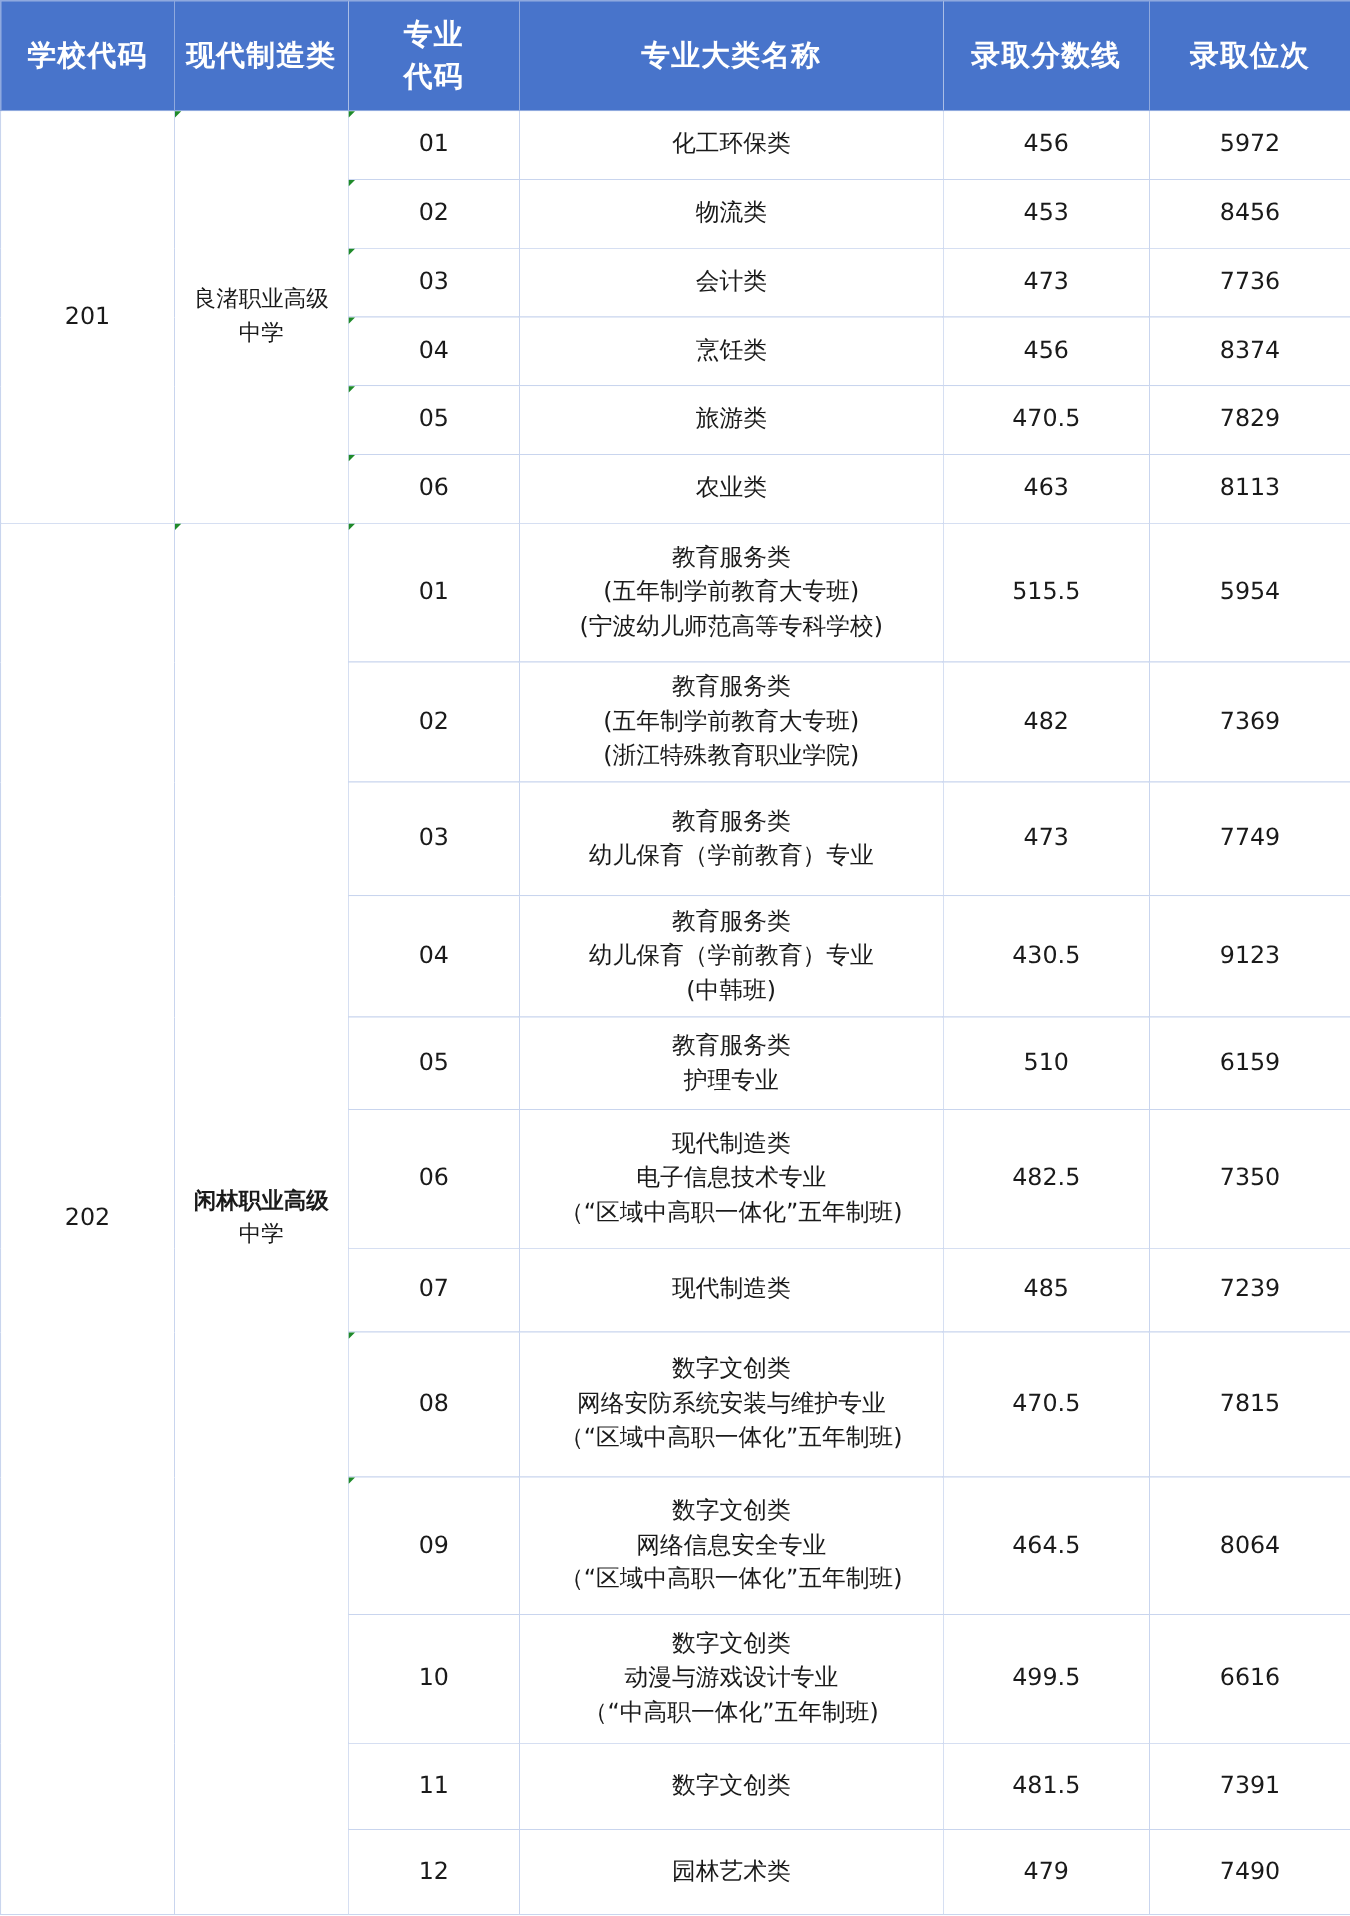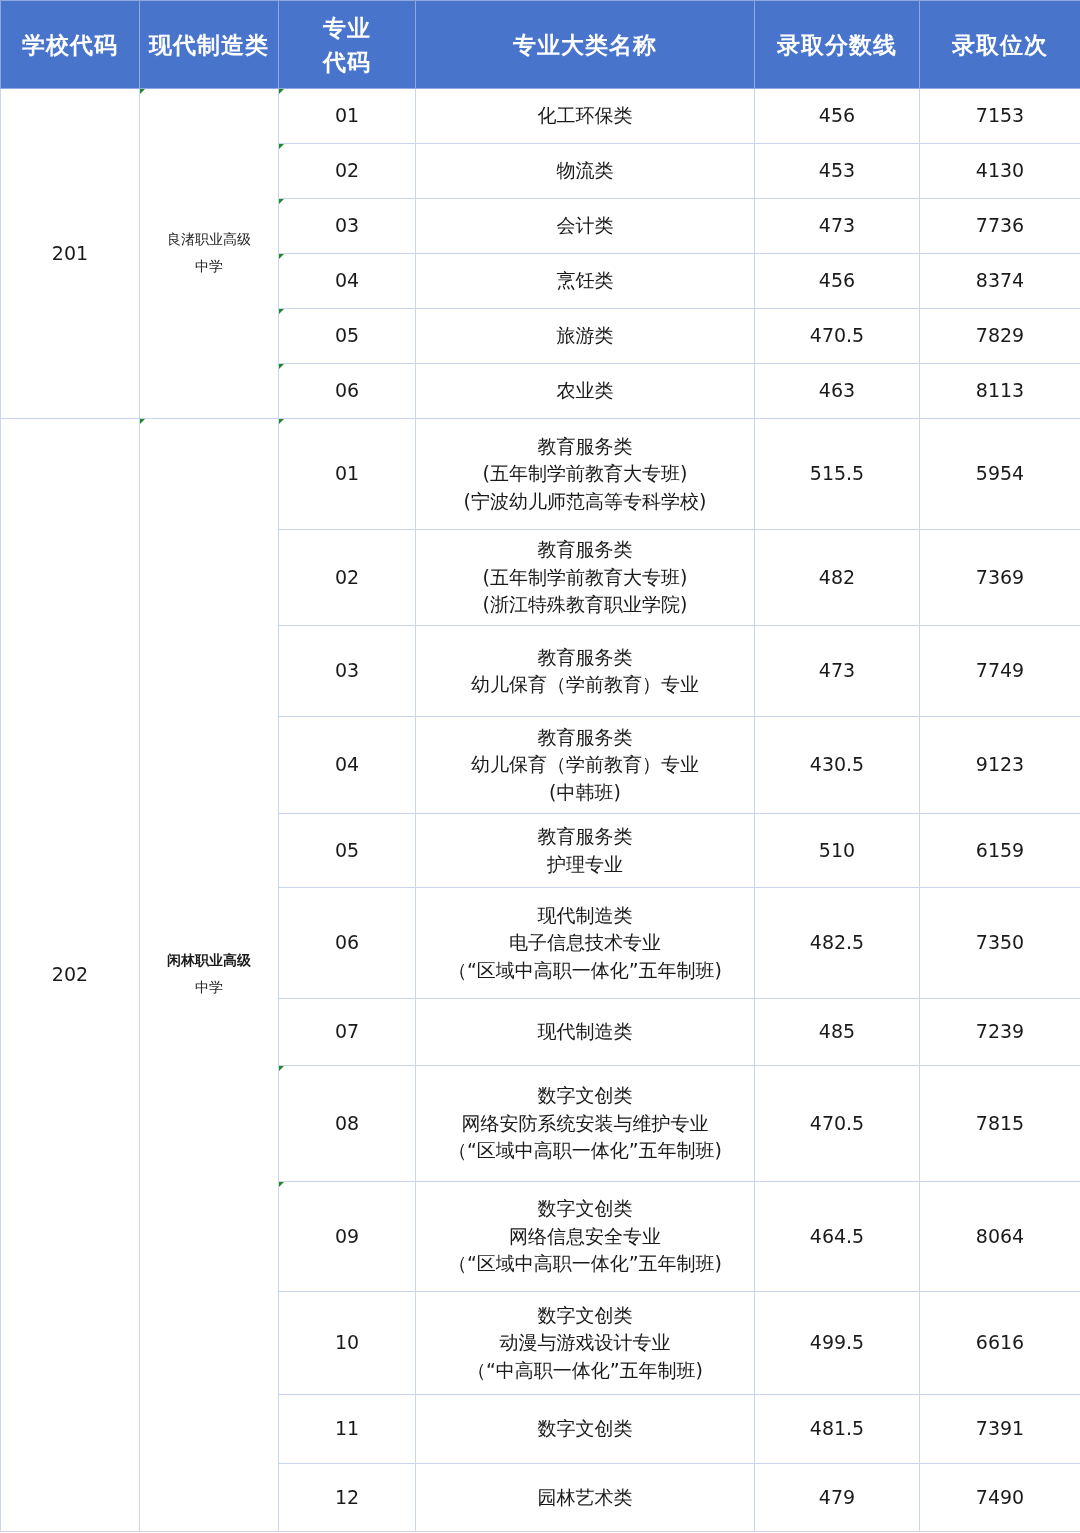--- a/index.html
+++ b/index.html
@@ -31,21 +31,21 @@
     height: 87px;
     border-color: #8fa9de;
     letter-spacing: 1px;
   }
   tbody td {
     color: #1a1a1a;
     font-size: 19px;
     line-height: 27.5px;
     background: #ffffff;
   }
-  td.school-name { font-size: 14px; line-height: 27px; }
+  td.school-name { font-size: 18px; line-height: 27px; }
   td.major-name .line { display: block; white-space: nowrap; text-align: center; }
   .flag::before {
     content: "";
     position: absolute;
     left: 0; top: 0;
     width: 0; height: 0;
     border-top: 5px solid #1f8a2a;
     border-right: 5px solid transparent;
   }
   .hdr-line { display: block; }
@@ -80,29 +80,29 @@
         <td rowspan="6">201</td>
         <td rowspan="6" class="school-name flag" style="padding-bottom: 2px;">
           <span style="display: block;">良渚职业高级</span>
           <span style="display: block;">中学</span>
         </td>
         <td class="flag">01</td>
         <td class="major-name">
           <span class="line">化工环保类</span>
         </td>
         <td>456</td>
-        <td>7153</td>
+        <td>5972</td>
       </tr>
       <tr style="height: 55px;">
         <td class="flag">02</td>
         <td class="major-name">
           <span class="line">物流类</span>
         </td>
         <td>453</td>
-        <td>4130</td>
+        <td>8456</td>
       </tr>
       <tr style="height: 55px;">
         <td class="flag">03</td>
         <td class="major-name">
           <span class="line">会计类</span>
         </td>
         <td>473</td>
         <td>7736</td>
       </tr>
       <tr style="height: 55px;">

